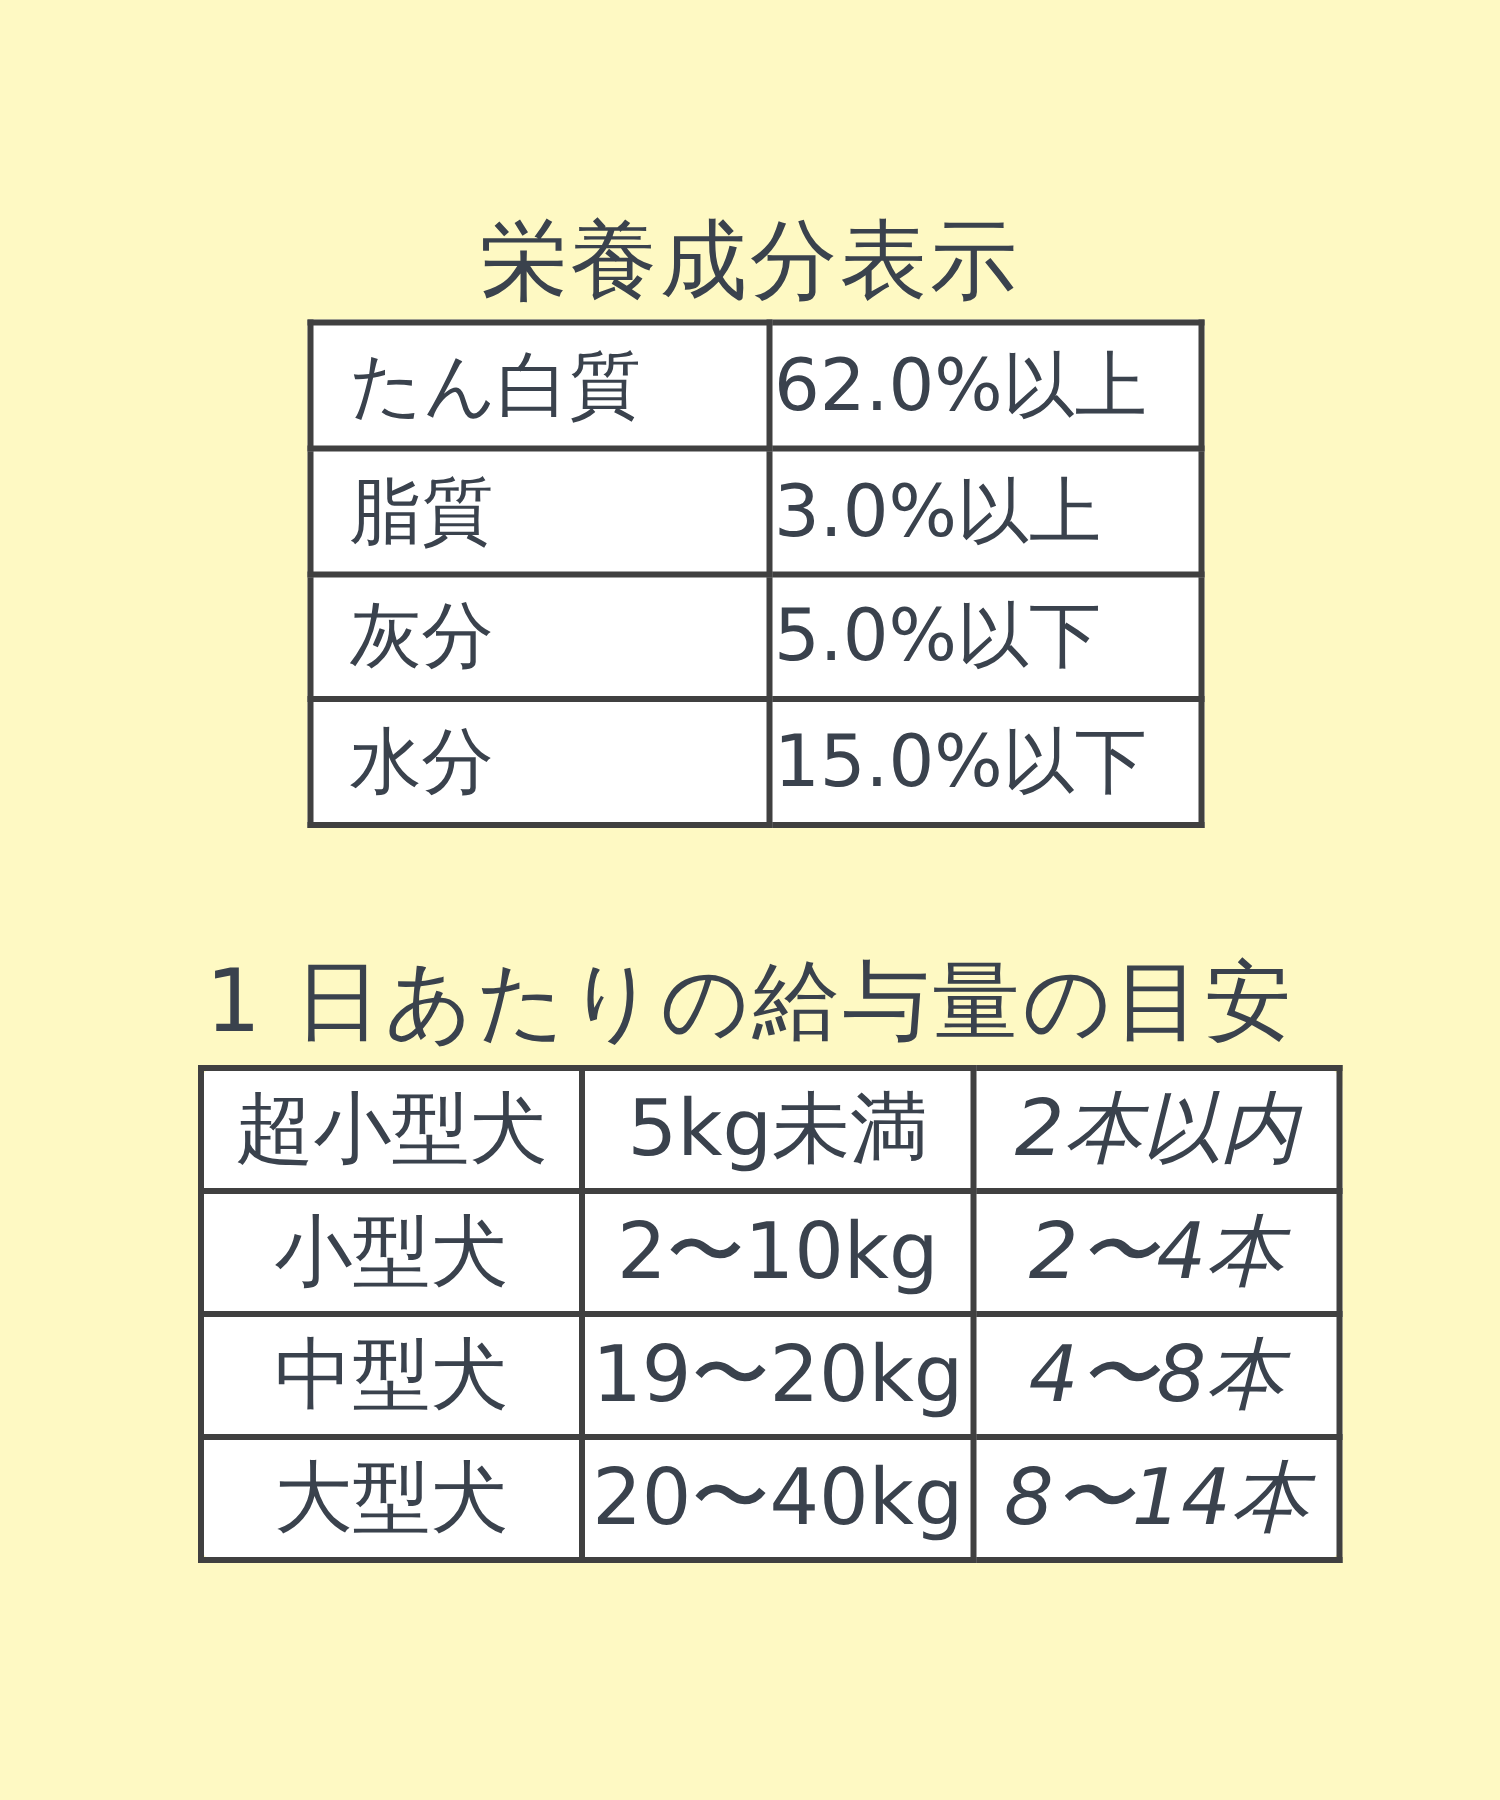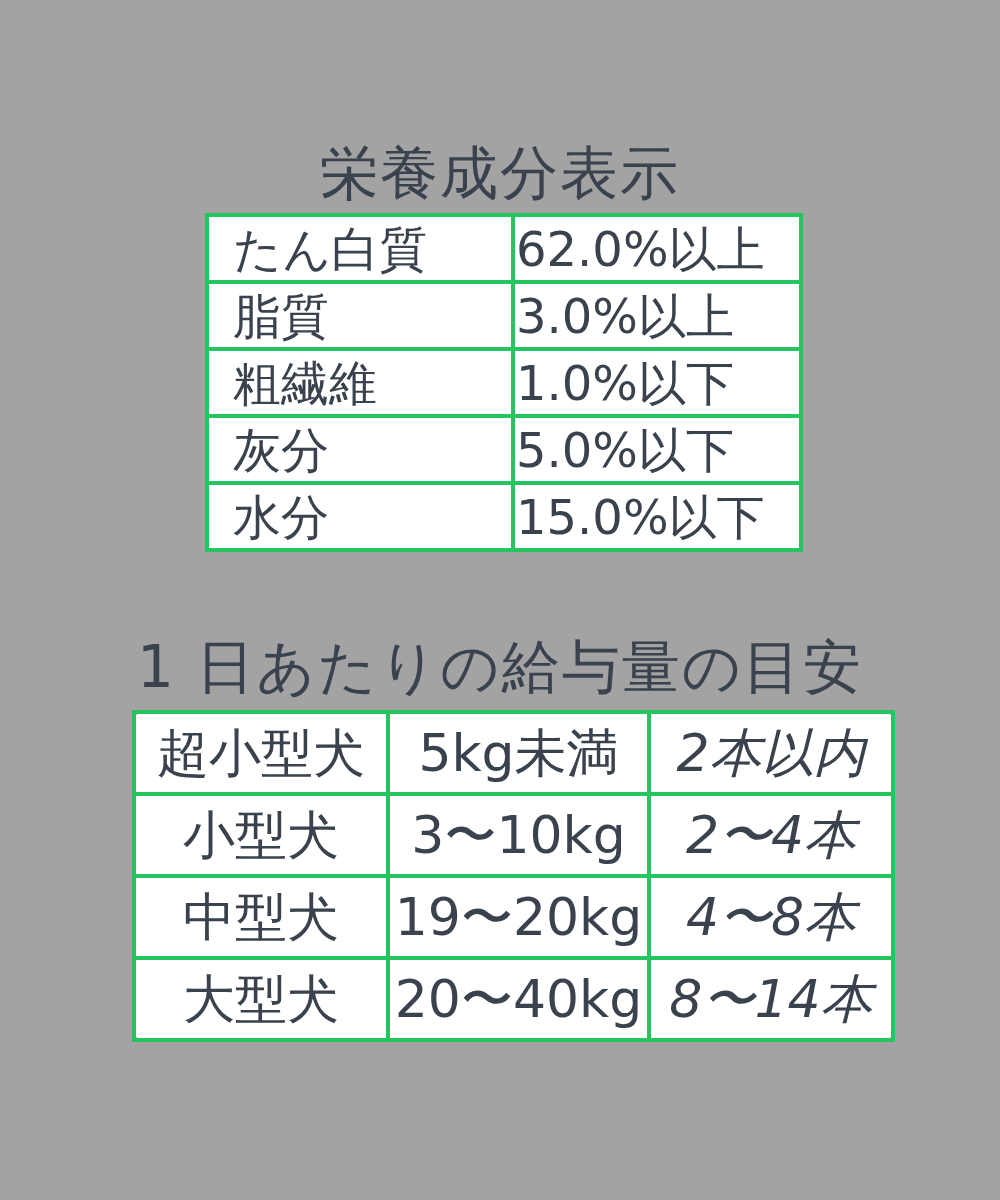--- a/index.html
+++ b/index.html
@@ -4,21 +4,21 @@
 <style>
   html, body {
     margin: 0;
     padding: 0;
     background: #ffffff;
   }
   .page {
     position: relative;
     width: 1000px;
     height: 1200px;
-    background: #a3a3a3;
+    background: #fef9c3;
     font-family: "DejaVu Sans", sans-serif;
     color: #3a424d;
     overflow: hidden;
   }
   .section-title {
     position: absolute;
     left: 0;
     right: 0;
     margin: 0;
     text-align: center;
@@ -31,21 +31,21 @@
   #nutrition-title { top: 144px; }
   #feeding-title  { top: 638px; }
 
   table {
     position: absolute;
     border-collapse: collapse;
     table-layout: fixed;
     background: #ffffff;
   }
   td {
-    border: 4px solid #22c55e;
+    border: 4px solid #404040;
     vertical-align: middle;
     line-height: 1;
     overflow: hidden;
     white-space: nowrap;
   }
 
   
   #nutrition-table {
     left: 205px;
     top: 213px;
@@ -90,24 +90,20 @@
     <tbody>
       <tr>
         <td class="label">たん白質</td>
         <td class="value">62.0%以上</td>
       </tr>
       <tr>
         <td class="label">脂質</td>
         <td class="value">3.0%以上</td>
       </tr>
       <tr>
-        <td class="label">粗繊維</td>
-        <td class="value">1.0%以下</td>
-      </tr>
-      <tr>
         <td class="label">灰分</td>
         <td class="value">5.0%以下</td>
       </tr>
       <tr>
         <td class="label">水分</td>
         <td class="value">15.0%以下</td>
       </tr>
     </tbody>
   </table>
 
@@ -115,21 +111,21 @@
 
   <table id="feeding-table">
     <tbody>
       <tr>
         <td class="c1">超小型犬</td>
         <td class="c2">5kg未満</td>
         <td class="c3">2本以内</td>
       </tr>
       <tr>
         <td class="c1">小型犬</td>
-        <td class="c2">3〜10kg</td>
+        <td class="c2">2〜10kg</td>
         <td class="c3">2〜4本</td>
       </tr>
       <tr>
         <td class="c1">中型犬</td>
         <td class="c2">19〜20kg</td>
         <td class="c3">4〜8本</td>
       </tr>
       <tr>
         <td class="c1">大型犬</td>
         <td class="c2">20〜40kg</td>

